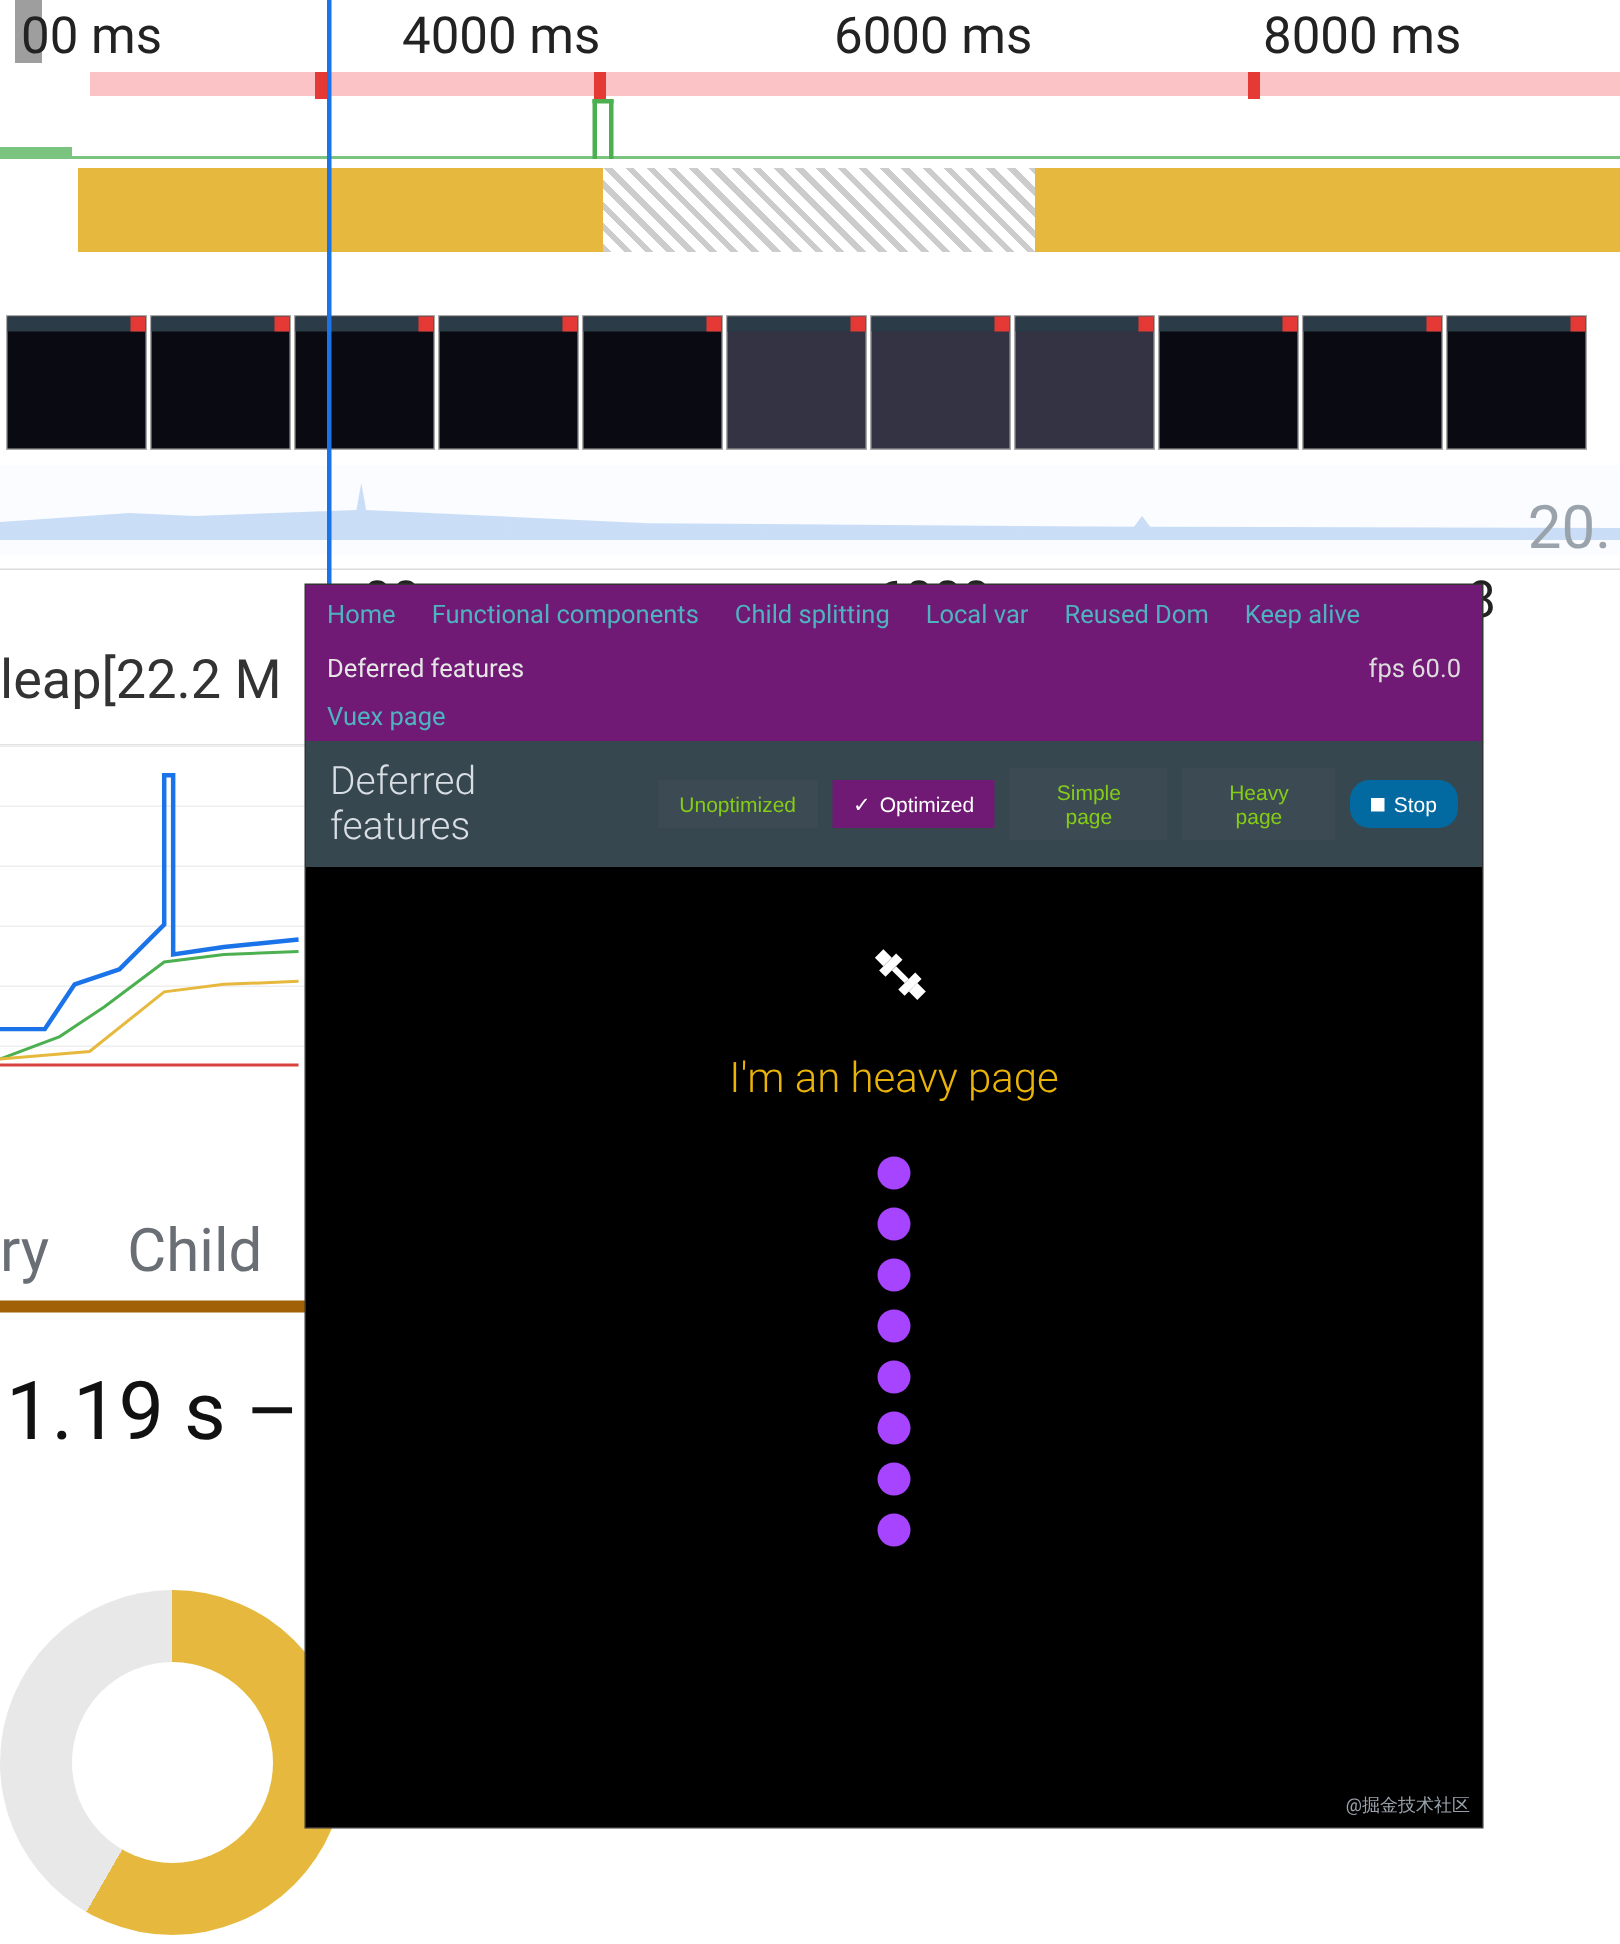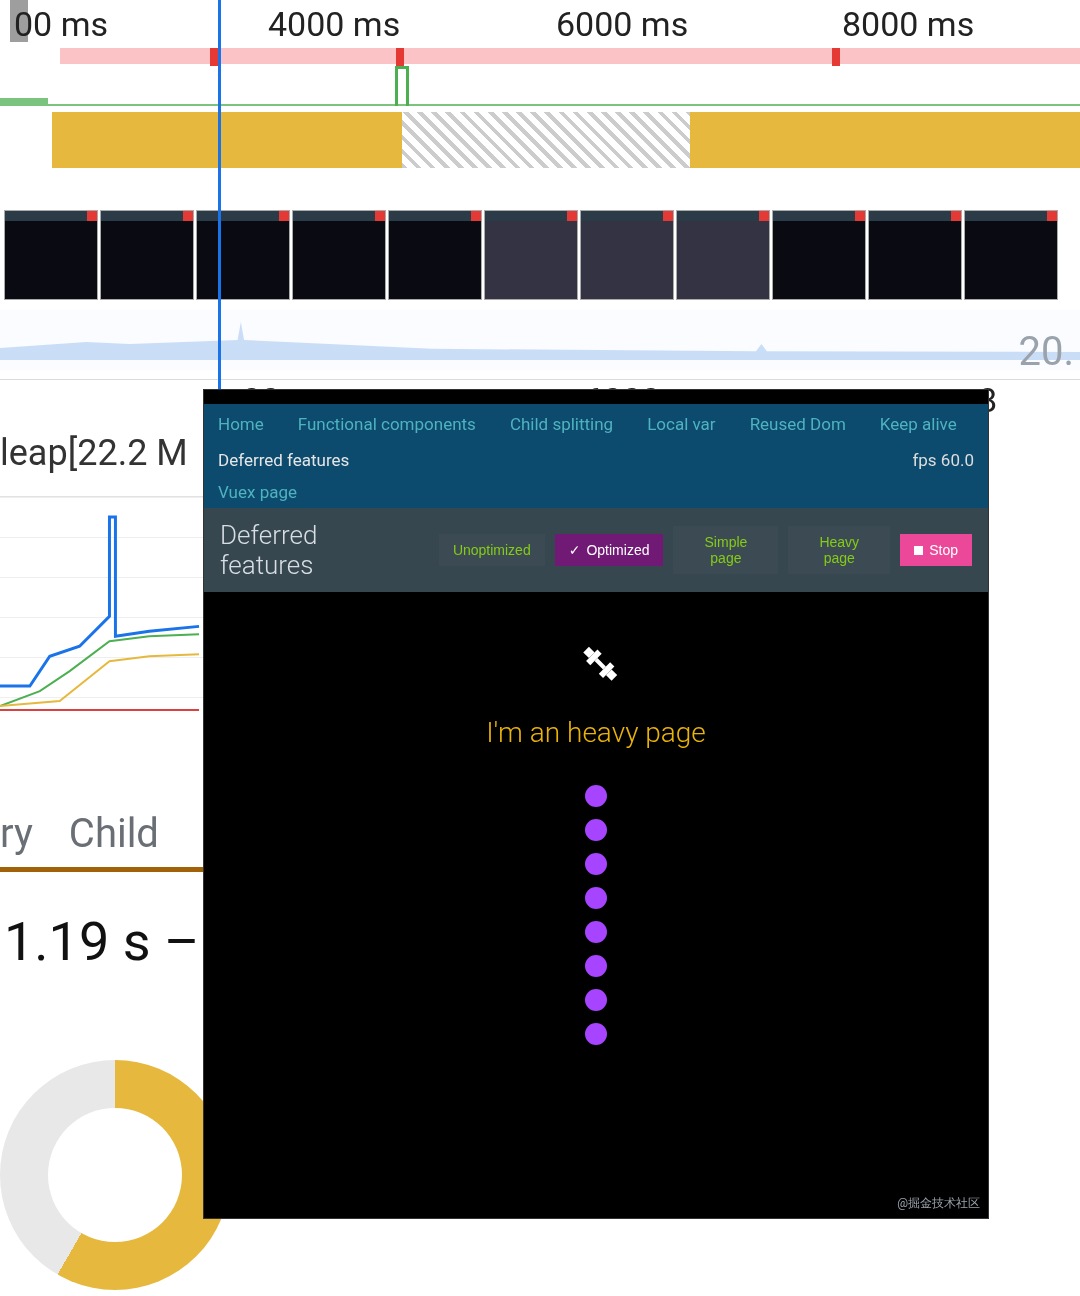--- a/index.html
+++ b/index.html
@@ -65,22 +65,22 @@
     position:absolute; left:0; top:432px; font-size:36px; color:#333;
   }
   .chart2 {
     position:absolute; left:0; top:496px; width:210px; height:240px;
     border-top:1px solid #e2e2e2; border-right:1px solid #e2e2e2;
   }
   .chart2 .grid div { position:absolute; left:0; right:0; height:1px; background:#eee; }
   .chart2 svg { position:absolute; inset:0; }
   .tabs-row {
     position:absolute; left:0; top:810px; width:210px;
-    font-size:40px; color:#6a6f76; display:flex; gap:36px;
-    border-bottom:5px solid #a16207; padding-bottom:10px;
+    font-size:40px; color:#6a6f76; display:flex; gap:52px;
+    border-bottom:8px solid #a16207; padding-bottom:10px;
   }
   .range-label {
     position:absolute; left:4px; top:910px; font-size:54px; color:#111;
   }
   .donut {
     position:absolute; left:0; top:1060px; width:230px; height:230px;
   }
   .donut .ring {
     width:230px; height:230px; border-radius:50%;
     background: conic-gradient(#e6b93e 0deg 210deg, #e8e8e8 210deg 360deg);
@@ -95,39 +95,39 @@
   }
   .scrub-handle {
     position:absolute; left:10px; top:0; width:18px; height:42px; background:#9e9e9e;
   }
   
   .preview {
     position:absolute; left:204px; top:390px; width:784px; height:828px;
     background:#000; box-shadow:0 0 0 1px #333; z-index:30;
   }
   .preview .nav {
-    background:#0c4a6e; padding:10px 14px 6px;
-    display:flex; flex-wrap:wrap; gap:16px 34px;
-    font-size:17px; color:#4fb3bf;margin-top:14px;
+    background:#701a75; padding:10px 14px 6px;
+    display:flex; flex-wrap:wrap; gap:16px 24px;
+    font-size:17px; color:#4fb3bf;
   }
   .preview .nav a { color:#4fb3bf; }
   .preview .nav a.active { color:#e6e6e6; }
   .preview .nav .fps { margin-left:auto; color:#ddd; font-size:17px; }
   .preview .toolbar {
     background:#37474f; padding:12px 16px; display:flex; align-items:center; gap:10px;
   }
   .preview .toolbar h1 {
     color:#d8dee3; font-weight:300; font-size:26px; margin-right:14px;
   }
   .btn {
     font-size:14px; padding:8px 14px; border:none; color:#84cc16;
     background:#3c4a54; display:inline-flex; align-items:center; gap:6px;
   }
   .btn.opt { background:#701a75; color:#fff; }
-  .btn.stop { background:#ec4899; color:#fff; }
+  .btn.stop { background:#0369a1; color:#fff;border-radius:13px; }
   .btn .check::before { content:"✓"; }
   .btn .sq { width:9px;height:9px;background:#fff;display:inline-block; }
   .preview .content {
     text-align:center; padding-top:46px;
   }
   .preview .content .dumbbell { color:#fff; font-size:48px; margin-bottom:18px; display:inline-block; transform:rotate(45deg); }
   .preview .content p {
     color:#eab308; font-size:28px; font-weight:300; margin-bottom:36px;
   }
   .dots { display:flex; flex-direction:column; align-items:center; gap:12px; }

